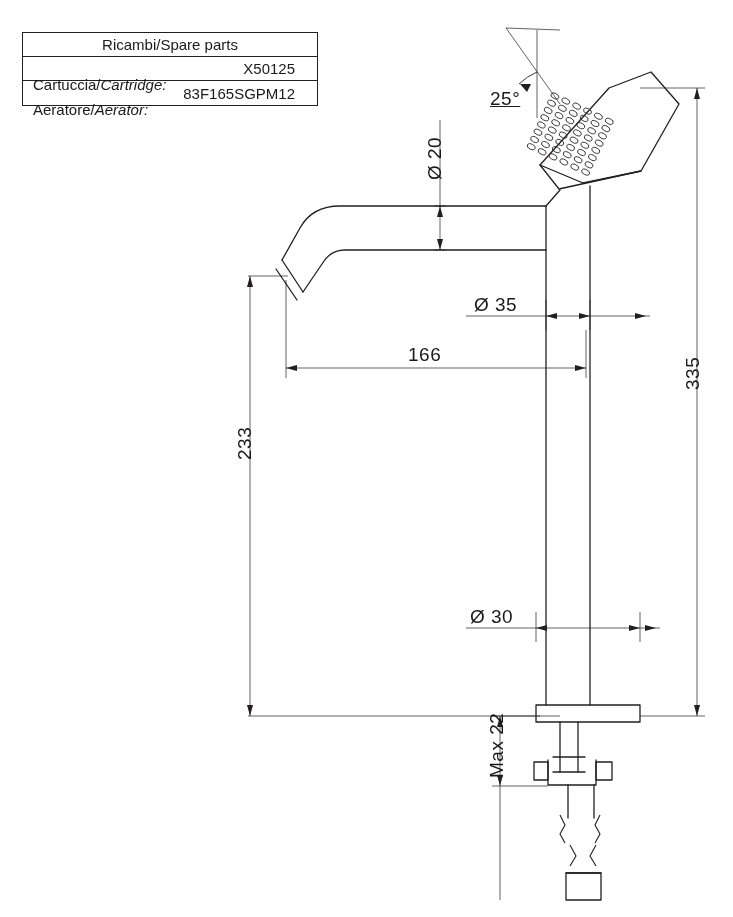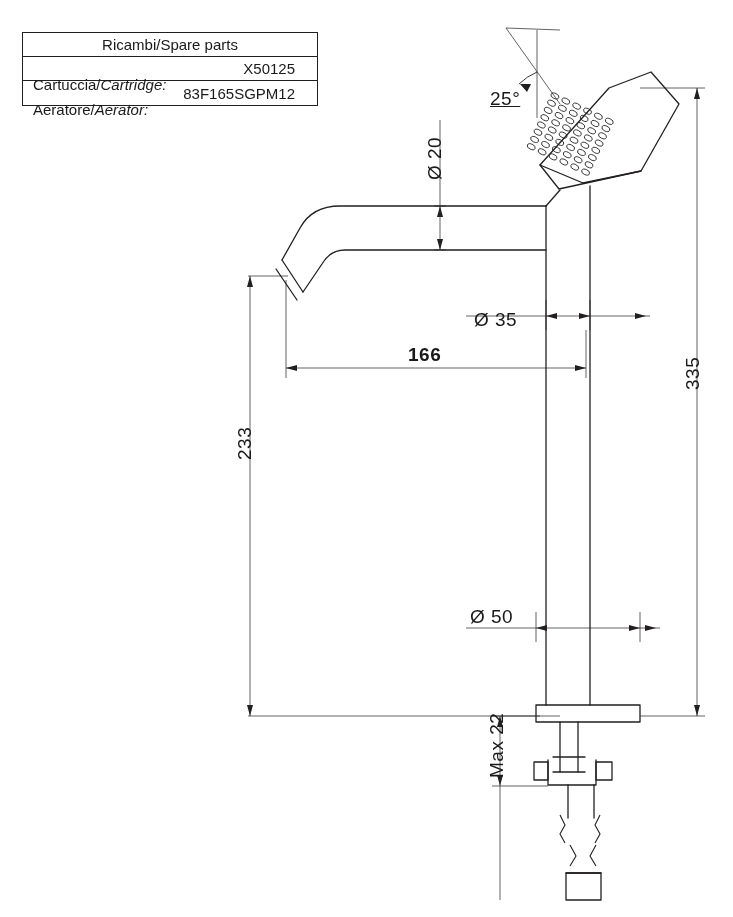--- a/index.html
+++ b/index.html
@@ -235,25 +235,25 @@
       <polygon points="500,786 497,775 503,775"></polygon>
 
       <polygon points="520,84 527,92 531,84"></polygon>
     </g>
   </svg>
 
   <div class="dim-text" style="left:490px; top:88px;text-decoration:underline;">25°</div>
 
   <div class="dim-text vert" style="left:424px; top:180px;">Ø 20</div>
 
-  <div class="dim-text" style="left:474px; top:294px;margin-top:15px;">Ø 35</div>
-
-  <div class="dim-text" style="left:408px; top:344px;font-weight:bold;">166</div>
+  <div class="dim-text" style="left:474px; top:294px;">Ø 35</div>
+
+  <div class="dim-text" style="left:408px; top:344px;">166</div>
 
   <div class="dim-text vert" style="left:234px; top:460px;">233</div>
 
   <div class="dim-text vert" style="left:682px; top:390px;">335</div>
 
-  <div class="dim-text" style="left:470px; top:606px;">Ø 50</div>
+  <div class="dim-text" style="left:470px; top:606px;">Ø 30</div>
 
   <div class="dim-text vert" style="left:486px; top:778px;">Max 22</div>
 
 </div>
 
 </body></html>

